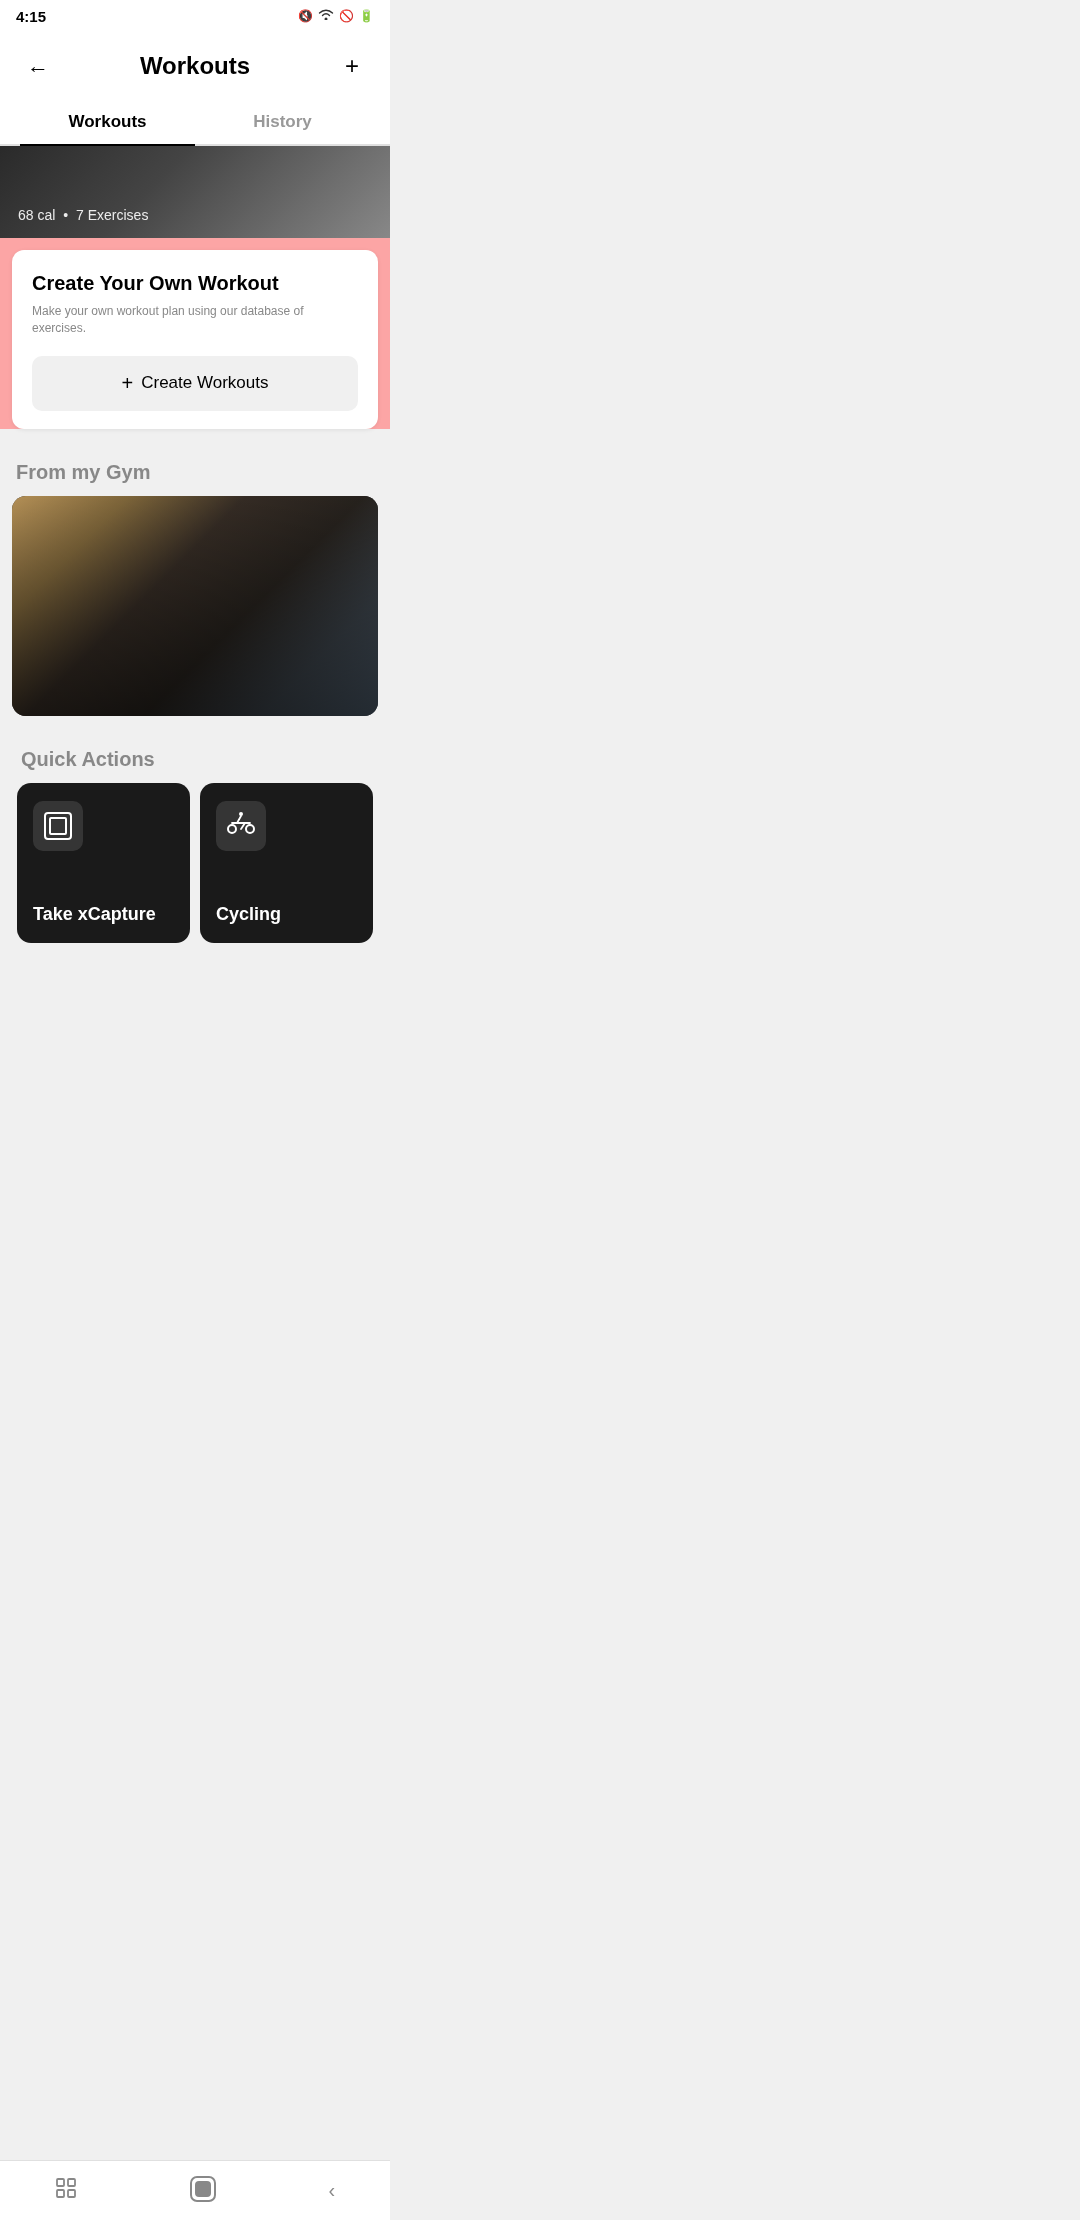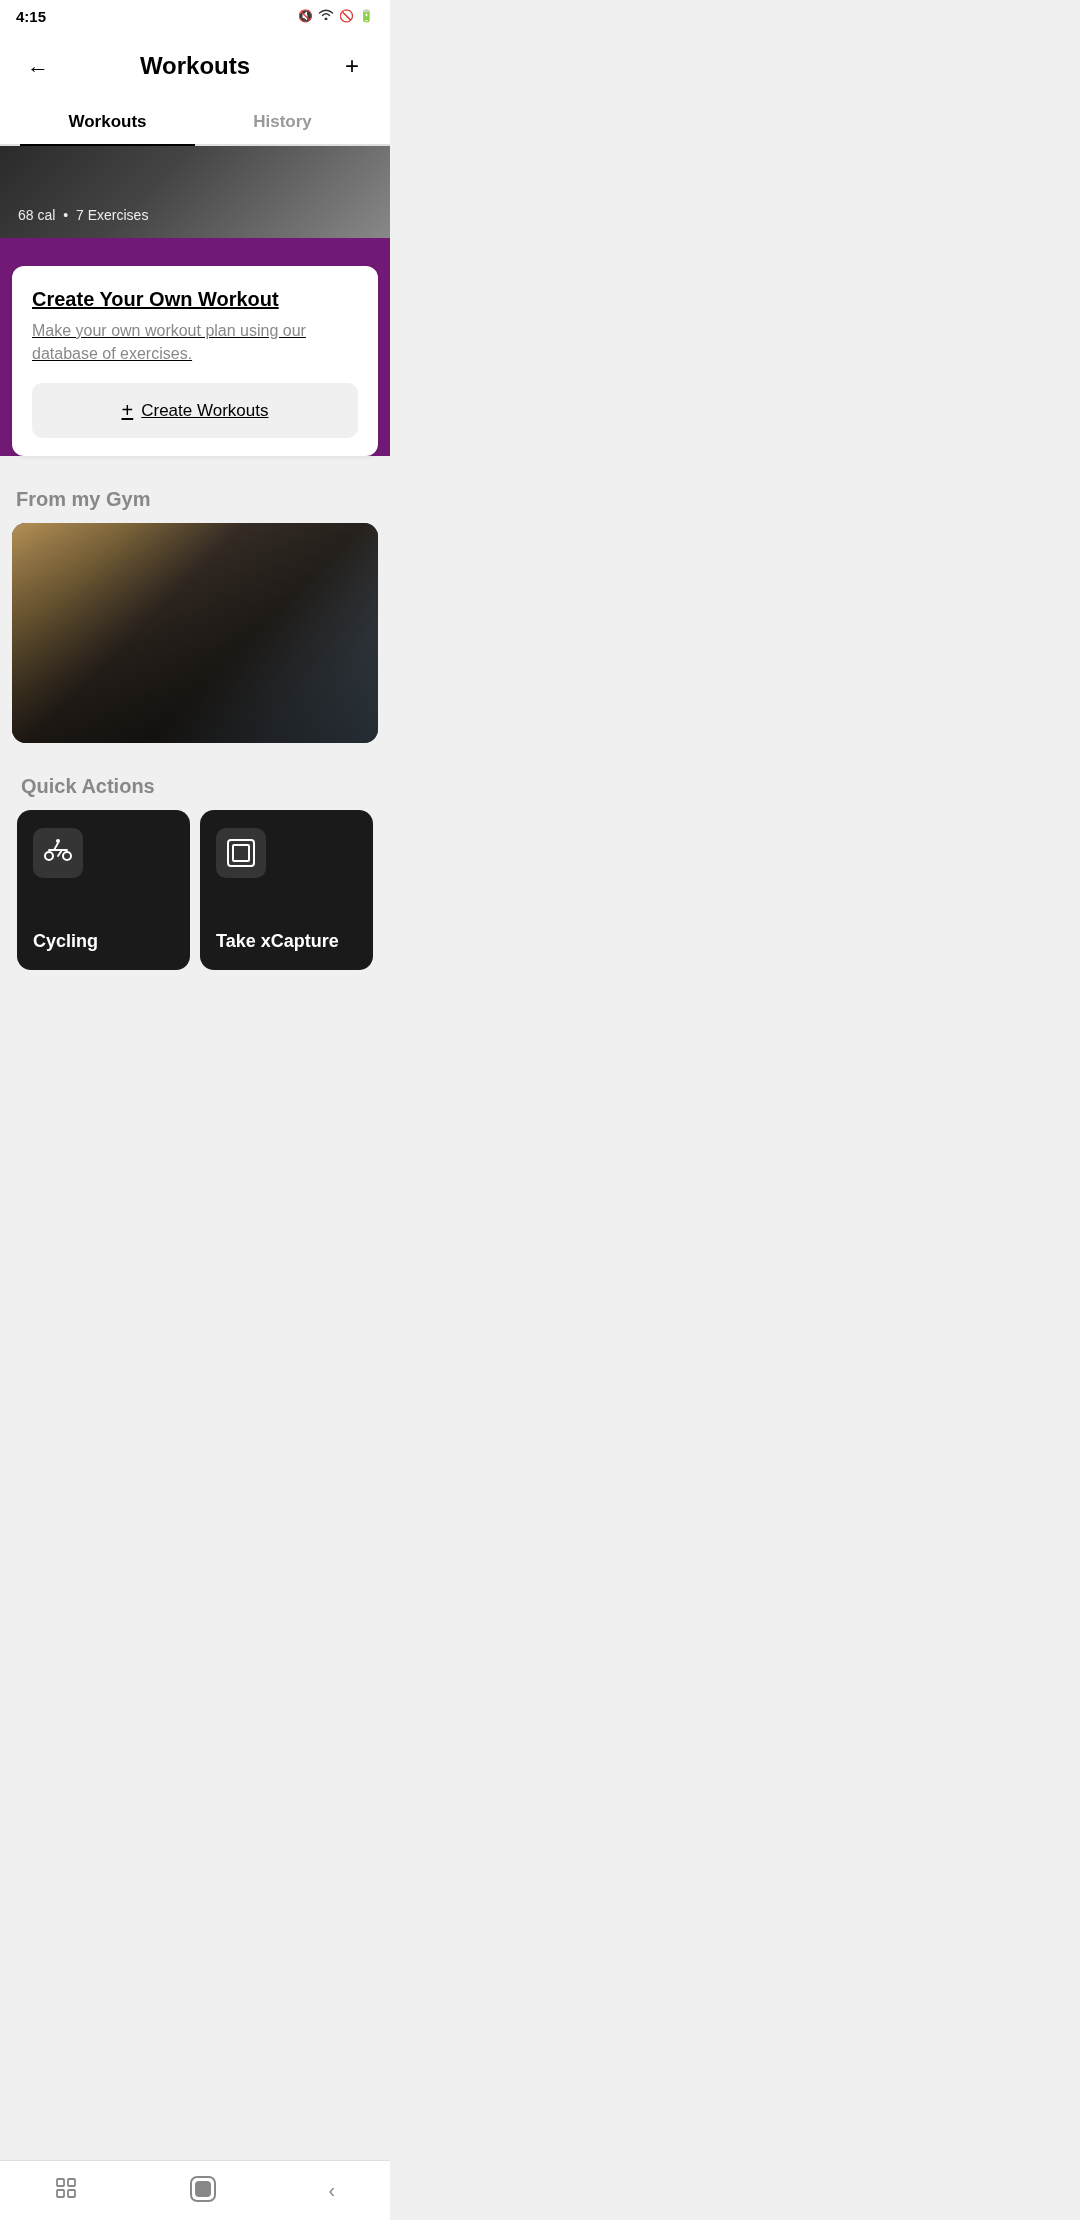--- a/index.html
+++ b/index.html
@@ -153,21 +153,21 @@
     }
 
     .create-title {
       font-size: 20px;
       font-weight: 700;
       color: #000;
       margin-bottom: 8px;
     }
 
     .create-desc {
-      font-size: 16px;
+      font-size: 12px;
       color: #888;
       line-height: 1.45;
       margin-bottom: 18px;
     }
 
     .create-btn {
       background: #f0f0f0;
       border: none;
       border-radius: 10px;
       width: 100%;
@@ -385,63 +385,63 @@
   <div class="top-workout-bg"></div>
   <div class="top-workout-info">
     <span class="top-workout-meta">
       <span>68 cal</span>
       <span class="dot-separator">•</span>
       <span>7 Exercises</span>
     </span>
   </div>
 </div>
 
-<div style="background:#701a75; padding: 28px 0 0; text-decoration: underline;">
+<div style="background:#fca5a5; padding: 12px 0 0;">
   <div class="create-workout-card">
     <div class="create-title">Create Your Own Workout</div>
     <div class="create-desc">Make your own workout plan using our database of exercises.</div>
     <button class="create-btn">
       <span class="create-btn-plus">+</span>
       <span>Create Workouts</span>
     </button>
   </div>
 </div>
 
 <div>
   <div class="section-header">From my Gym</div>
   <div class="gym-workout-card">
     <div class="gym-workout-bg"></div>
   </div>
 </div>
 
 <div class="quick-actions-section">
   <div class="section-header">Quick Actions</div>
   <div class="quick-actions-cards">
+
+    <div class="quick-action-card">
+      <div class="quick-action-icon-container">
+        <div class="capture-icon"></div>
+      </div>
+      <span class="quick-action-label">Take xCapture</span>
+    </div>
 
     <div class="quick-action-card">
       <div class="quick-action-icon-container">
         <span class="cycling-icon">
           <svg width="28" height="22" viewBox="0 0 28 22" fill="none">
             <circle cx="5" cy="17" r="4" stroke="white" stroke-width="2"></circle>
             <circle cx="23" cy="17" r="4" stroke="white" stroke-width="2"></circle>
             <path d="M14 4a2 2 0 100-4 2 2 0 000 4z" fill="white"></path>
             <path d="M14 4l-4 7h8l-4 6" stroke="white" stroke-width="1.8" stroke-linecap="round" stroke-linejoin="round"></path>
             <path d="M10 11H5M18 11h5" stroke="white" stroke-width="1.8" stroke-linecap="round"></path>
           </svg>
         </span>
       </div>
       <span class="quick-action-label">Cycling</span>
     </div>
-
-    <div class="quick-action-card">
-      <div class="quick-action-icon-container">
-        <div class="capture-icon"></div>
-      </div>
-      <span class="quick-action-label">Take xCapture</span>
-    </div>
   </div>
 </div>
 
 <div style="height: 80px;"></div>
 <div class="bottom-nav">
   <div class="bottom-nav-item">
     <span class="bottom-nav-icon">
       <svg width="22" height="22" viewBox="0 0 22 22" fill="none">
         <rect x="2" y="2" width="7" height="7" rx="1" stroke="#888" stroke-width="1.8"></rect>
         <rect x="13" y="2" width="7" height="7" rx="1" stroke="#888" stroke-width="1.8"></rect>

